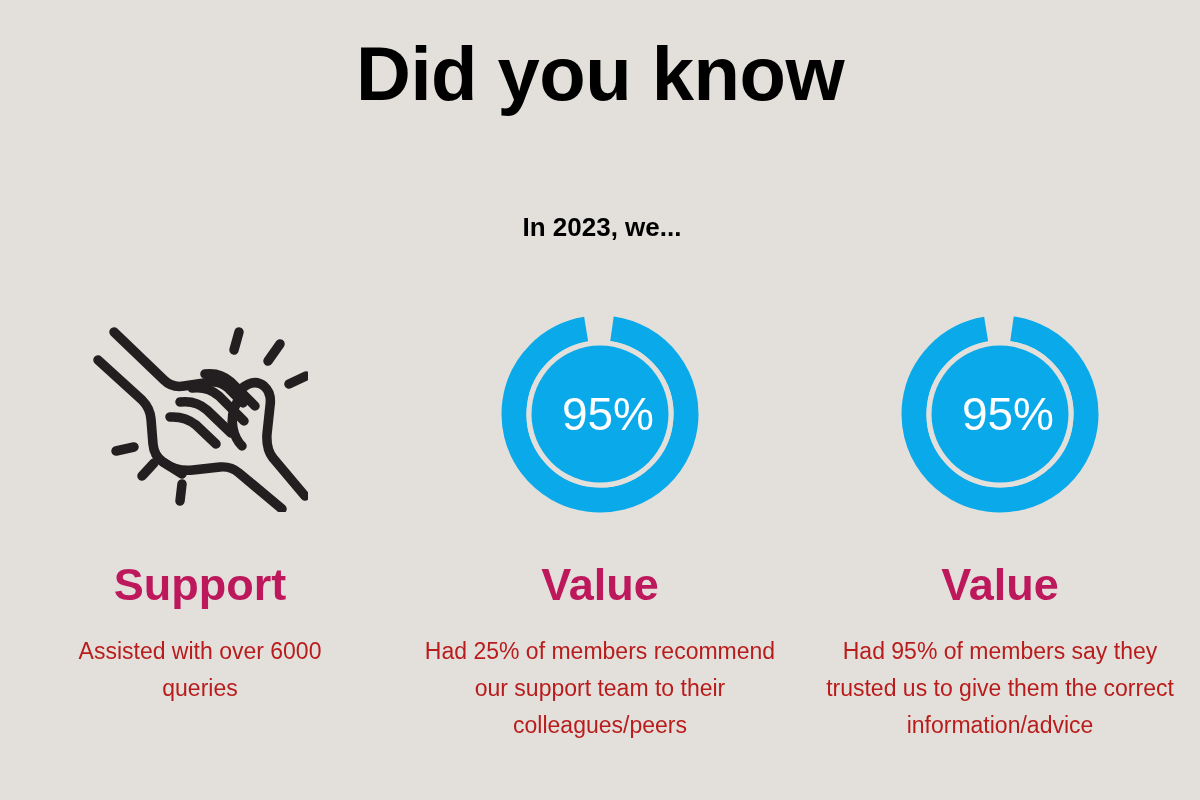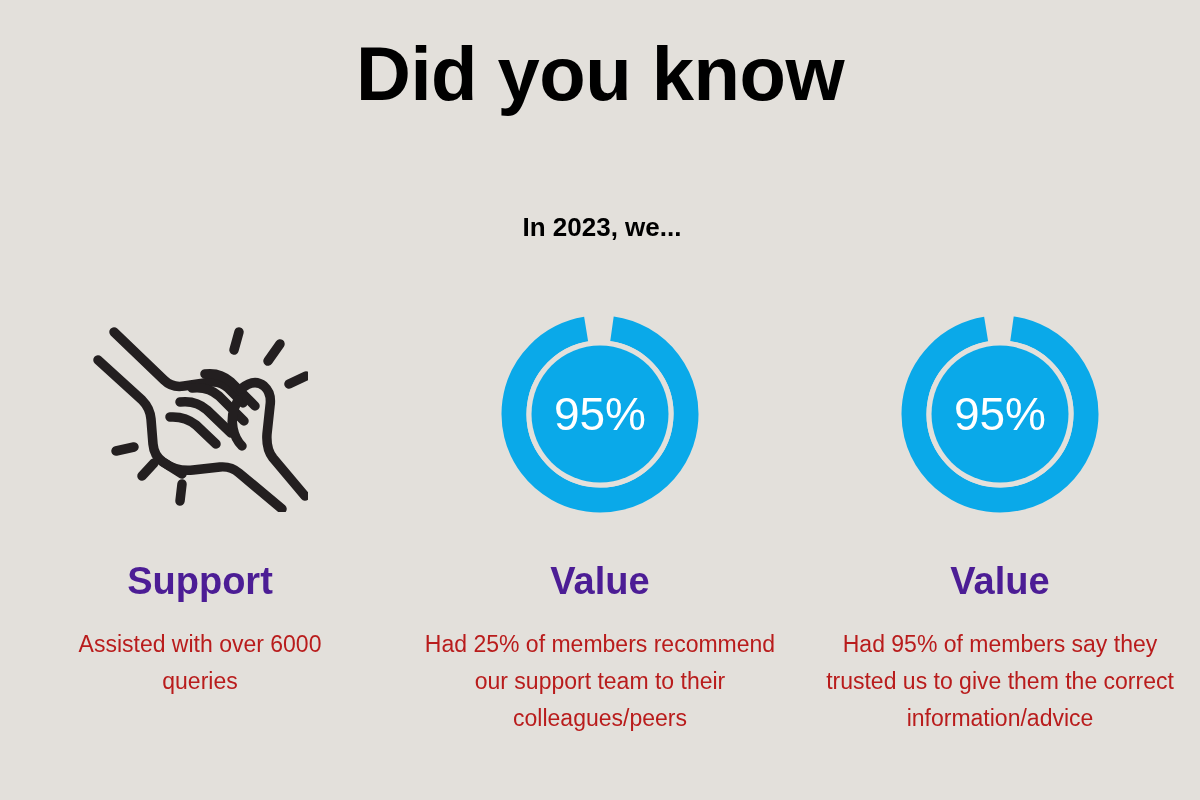--- a/index.html
+++ b/index.html
@@ -63,25 +63,25 @@
     flex-direction: column;
     align-items: center;
   }
   .visual {
     height: 228px;
     display: flex;
     align-items: center;
     justify-content: center;
   }
   .col-title {
-    font-size: 38px;
+    font-size: 45px;
     font-weight: bold;
     line-height: 1;
     margin-top: 34px;
-    color: #4c1d95;
+    color: #be185d;
   }
   .col-body {
     margin-top: 26px;
     font-size: 23px;
     line-height: 37px;
     text-align: center;
     color: #b91c1c;
     width: 360px;
   }
   .col-body.narrow { width: 300px; }
@@ -89,21 +89,21 @@
   
   .donut-wrap {
     position: relative;
     width: 200px;
     height: 200px;
   }
   .donut-wrap svg { display: block; }
   .donut-label {
     position: absolute;
     top: 0;
-    left: 0;
+    left: 8px;
     width: 200px;
     height: 200px;
     display: flex;
     align-items: center;
     justify-content: center;
     font-size: 46px;
     font-weight: 300;
     color: #ffffff;
     letter-spacing: 0px;
   }

